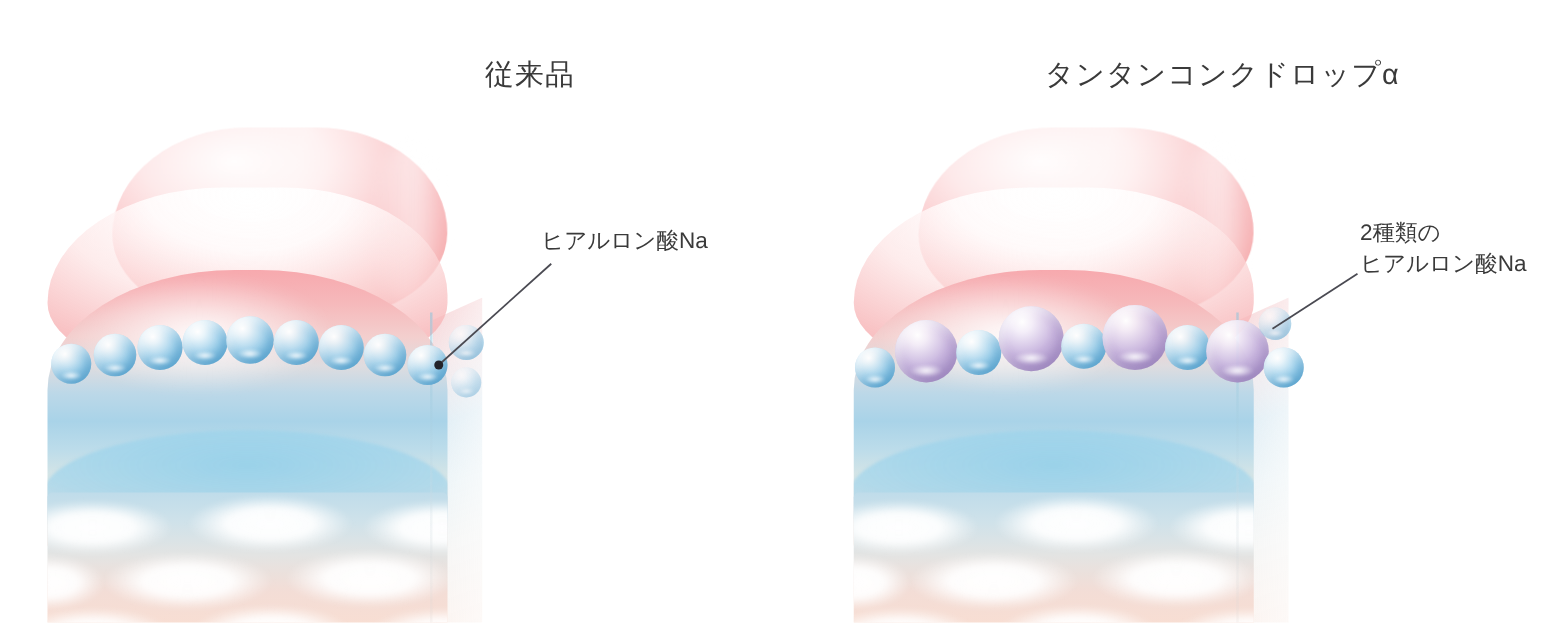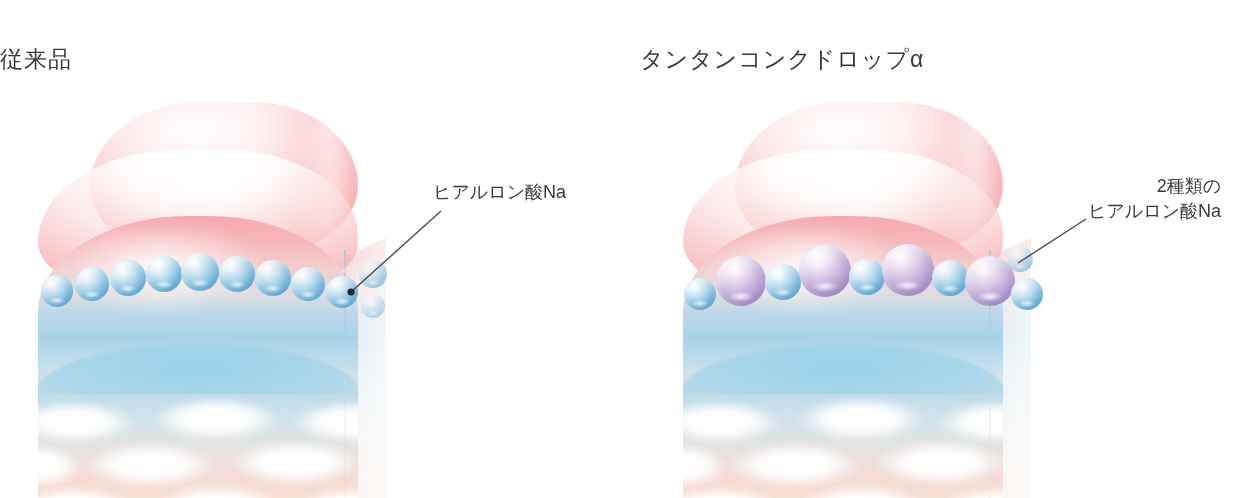--- a/index.html
+++ b/index.html
@@ -3,21 +3,21 @@
 <meta charset="utf-8">
 <style>
   html,body{margin:0;padding:0;background:#ffffff;}
   body{width:1246px;height:498px;position:relative;overflow:hidden;
        font-family:"Liberation Sans","DejaVu Sans",sans-serif;color:#3a3a3a;}
 
   .stage{position:absolute;inset:0;}
 
   
   .title{position:absolute;font-size:23px;letter-spacing:1px;color:#3a3a3a;
-         white-space:nowrap;text-align:left;}
+         white-space:nowrap;text-align:right;}
   .title.left{left:0;width:460px;top:44px;}
   .title.right{left:640px;width:480px;top:44px;}
 
   
   .block{position:absolute;width:350px;height:350px;top:98px;}
   .block.left{left:28px;}
   .block.right{left:673px;}
 
   
   .dome-back{
@@ -129,21 +129,21 @@
   .sphere::after{ 
     content:"";position:absolute;left:16%;bottom:7%;width:68%;height:26%;
     border-radius:50%;
     background:radial-gradient(closest-side,rgba(255,255,255,.92),rgba(255,255,255,0) 78%);
     filter:blur(1.2px);
   }
 
   
   .callout{position:absolute;font-size:18px;line-height:25px;color:#3a3a3a;white-space:nowrap;}
   .callout.left{left:433px;top:180px;}
-  .callout.right{left:1088px;top:174px;text-align:right;}
+  .callout.right{left:1088px;top:174px;}
   .leader{position:absolute;overflow:visible;}
 </style>
 </head>
 <body>
 
 <div class="stage">
 
   <div>
     <div class="title left">従来品</div>
 

